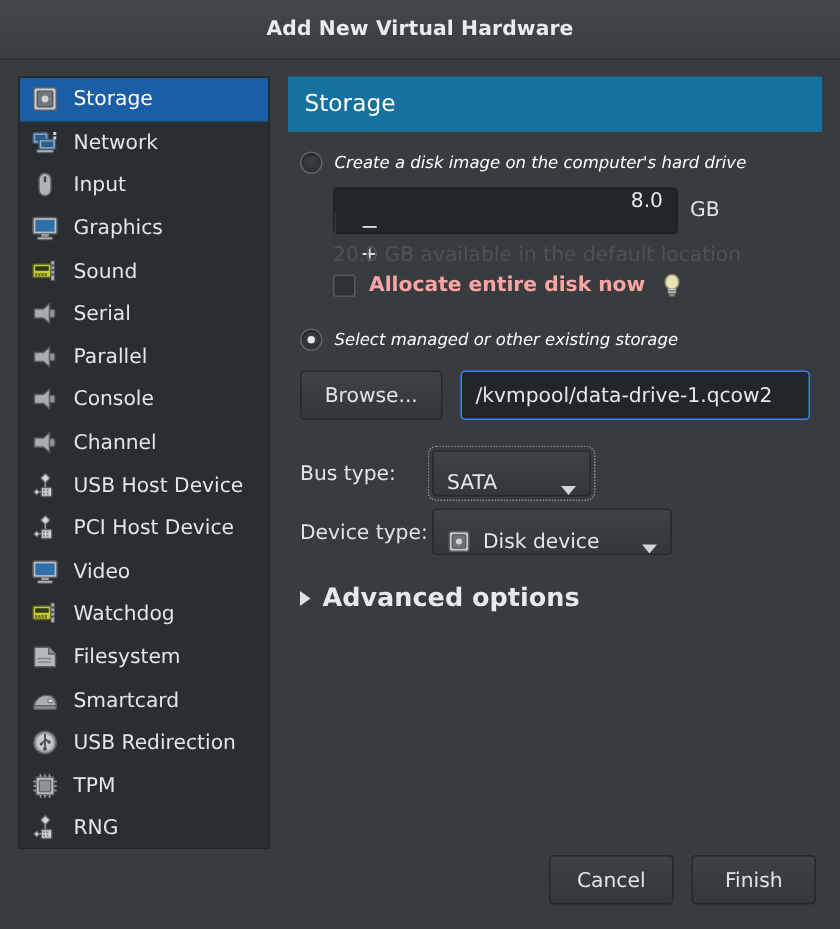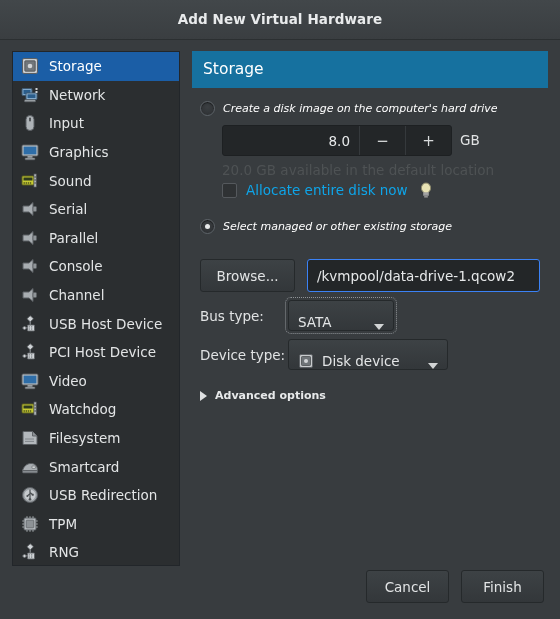--- a/index.html
+++ b/index.html
@@ -123,20 +123,21 @@
   
   #spin {
     position: absolute;
     left: 30px; top: 74px;
     width: 230px; height: 31px;
     background: #232628;
     border: 1px solid #1d2022;
     border-radius: 3px;
     display: flex;
     align-items: stretch;
+    flex-direction: column;
   }
   #spin-value {
     flex: 1 1 auto;
     display: flex;
     align-items: center;
     justify-content: flex-end;
     padding-right: 9px;
     font-size: 13.5px;
     color: #e8eaeb;
   }
@@ -171,32 +172,33 @@
   .checkbox {
     width: 15px; height: 15px;
     background: #2f3234;
     border: 1px solid #55595d;
     border-radius: 2px;
     flex: 0 0 15px;
   }
   #alloc-label {
     margin-left: 9px;
     font-size: 13.5px;
-    color: #0ea5e9;
+    color: #fca5a5;
+    font-weight: bold;
   }
   #bulb {
     margin-left: 11px;
     width: 14px; height: 16px;
     position: relative;
   }
 
   
   #browse-row {
     position: absolute;
-    left: 8px; top: 208px;
+    left: 8px; top: 196px;
     width: 348px; height: 33px;
   }
   #browse-btn {
     position: absolute;
     left: 0; top: 0;
     width: 95px; height: 33px;
     background: linear-gradient(to bottom, #3d4245 0%, #33373a 100%);
     border: 1px solid #25292b;
     border-radius: 3px;
     display: flex;
@@ -271,21 +273,21 @@
     cursor: default;
   }
   #adv-tri {
     width: 0; height: 0;
     border-top: 5px solid transparent;
     border-bottom: 5px solid transparent;
     border-left: 7px solid #dfe1e2;
     margin-right: 8px;
   }
   #adv-label {
-    font-size: 11px;
+    font-size: 17px;
     font-weight: bold;
     color: #e7e9ea;
   }
 
   
   .footer-btn {
     position: absolute;
     height: 33px;
     background: linear-gradient(to bottom, #3d4245 0%, #33373a 100%);
     border: 1px solid #25292b;

